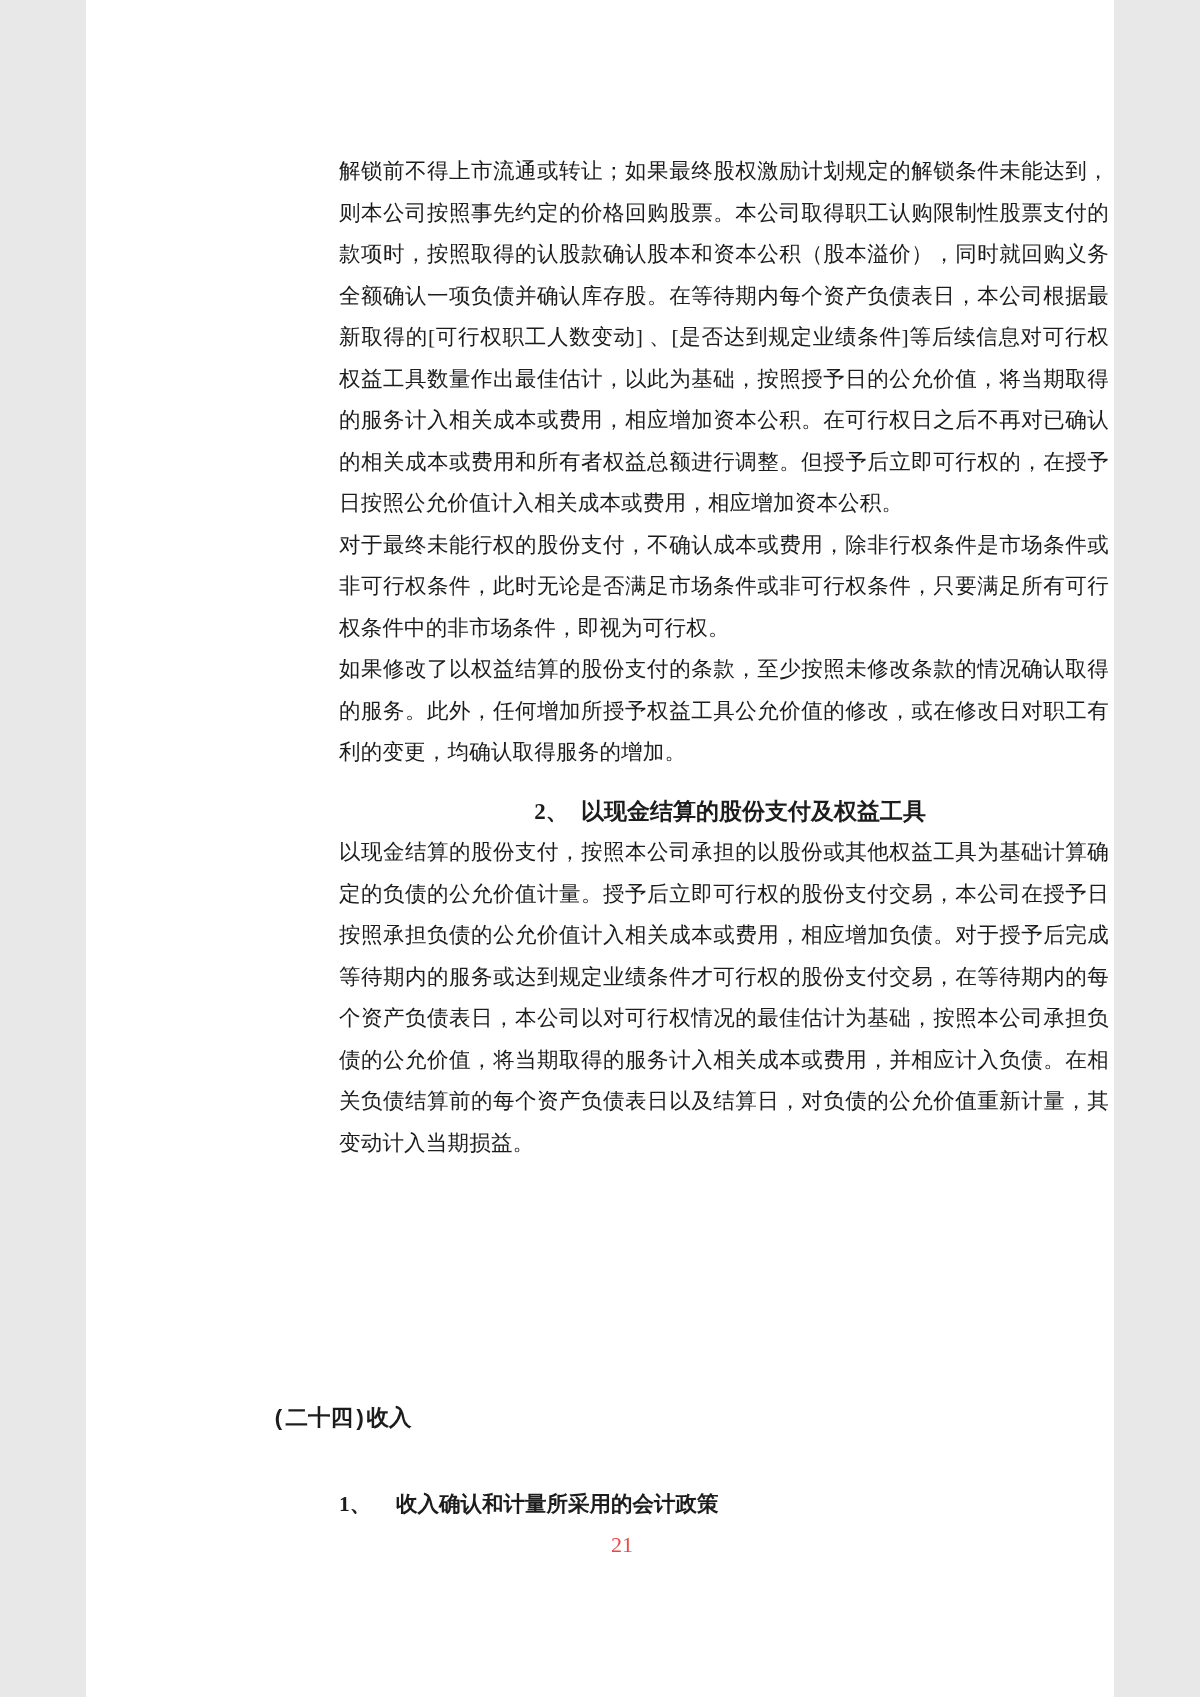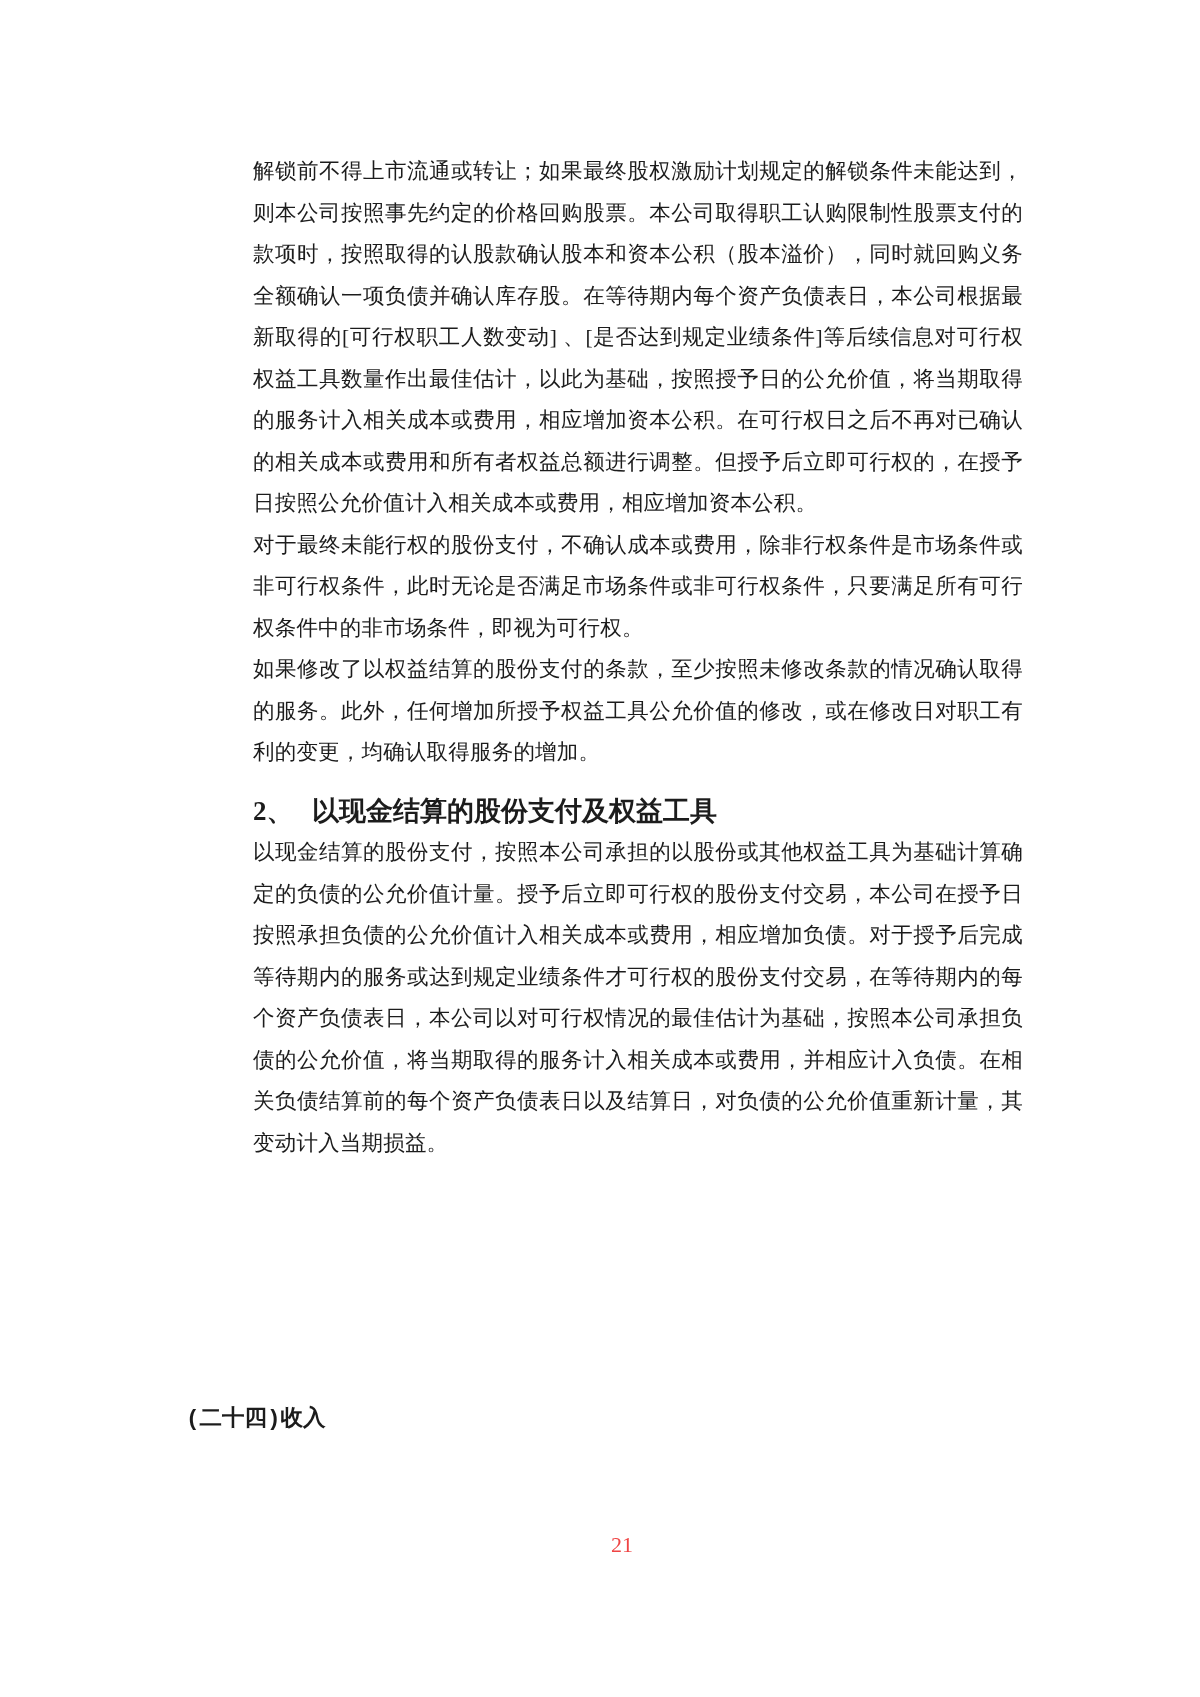--- a/index.html
+++ b/index.html
@@ -2,21 +2,21 @@
 <html><head>
 <meta charset="utf-8">
 <style>
   html, body {
     margin: 0;
     padding: 0;
     background: #e8e8e8;
   }
   .page {
     position: relative;
-    width: 1200px;
+    width: 1028px;
     height: 1697px;
     margin: 0 auto;
     background: #ffffff;
     overflow: hidden;
     font-family: "Liberation Serif", "DejaVu Serif", serif;
     color: #1c1c1c;
   }
   
   .body-flow {
     position: absolute;
@@ -28,24 +28,24 @@
     margin: 0;
     font-size: 21.5px;
     line-height: 41.5px;
     text-align: justify;
     text-align-last: left;
     letter-spacing: 0.2px;
     word-break: break-all;
   }
   .heading-l2 {
     margin: 17px 0 0 0;
-    font-size: 27px;
+    font-size: 23px;
     line-height: 41.5px;
     font-weight: 700;
-    text-align: left;
+    text-align: center;
   }
   .h-num {
     display: inline-block;
     width: 59px;
     font-weight: 700;
   }
   .section-24 {
     position: absolute;
     left: 186px;
     top: 1404px;
@@ -96,16 +96,19 @@
     <p class="para">如果修改了以权益结算的股份支付的条款，至少按照未修改条款的情况确认取得的服务。此外，任何增加所授予权益工具公允价值的修改，或在修改日对职工有利的变更，均确认取得服务的增加。</p>
     <h3 class="heading-l2">
       <span class="h-num">2、</span><span>以现金结算的股份支付及权益工具</span>
     </h3>
     <p class="para">以现金结算的股份支付，按照本公司承担的以股份或其他权益工具为基础计算确定的负债的公允价值计量。授予后立即可行权的股份支付交易，本公司在授予日按照承担负债的公允价值计入相关成本或费用，相应增加负债。对于授予后完成等待期内的服务或达到规定业绩条件才可行权的股份支付交易，在等待期内的每个资产负债表日，本公司以对可行权情况的最佳估计为基础，按照本公司承担负债的公允价值，将当期取得的服务计入相关成本或费用，并相应计入负债。在相关负债结算前的每个资产负债表日以及结算日，对负债的公允价值重新计量，其变动计入当期损益。</p>
   </div>
 
   <div class="section-24">(二十四)收入</div>
 
 
+  <div class="heading-l1">
+    <span class="h-num">1、</span><span>收入确认和计量所采用的会计政策</span>
+  </div>
 
   <div class="page-number">21</div>
 
 </div>
 
 </body></html>

